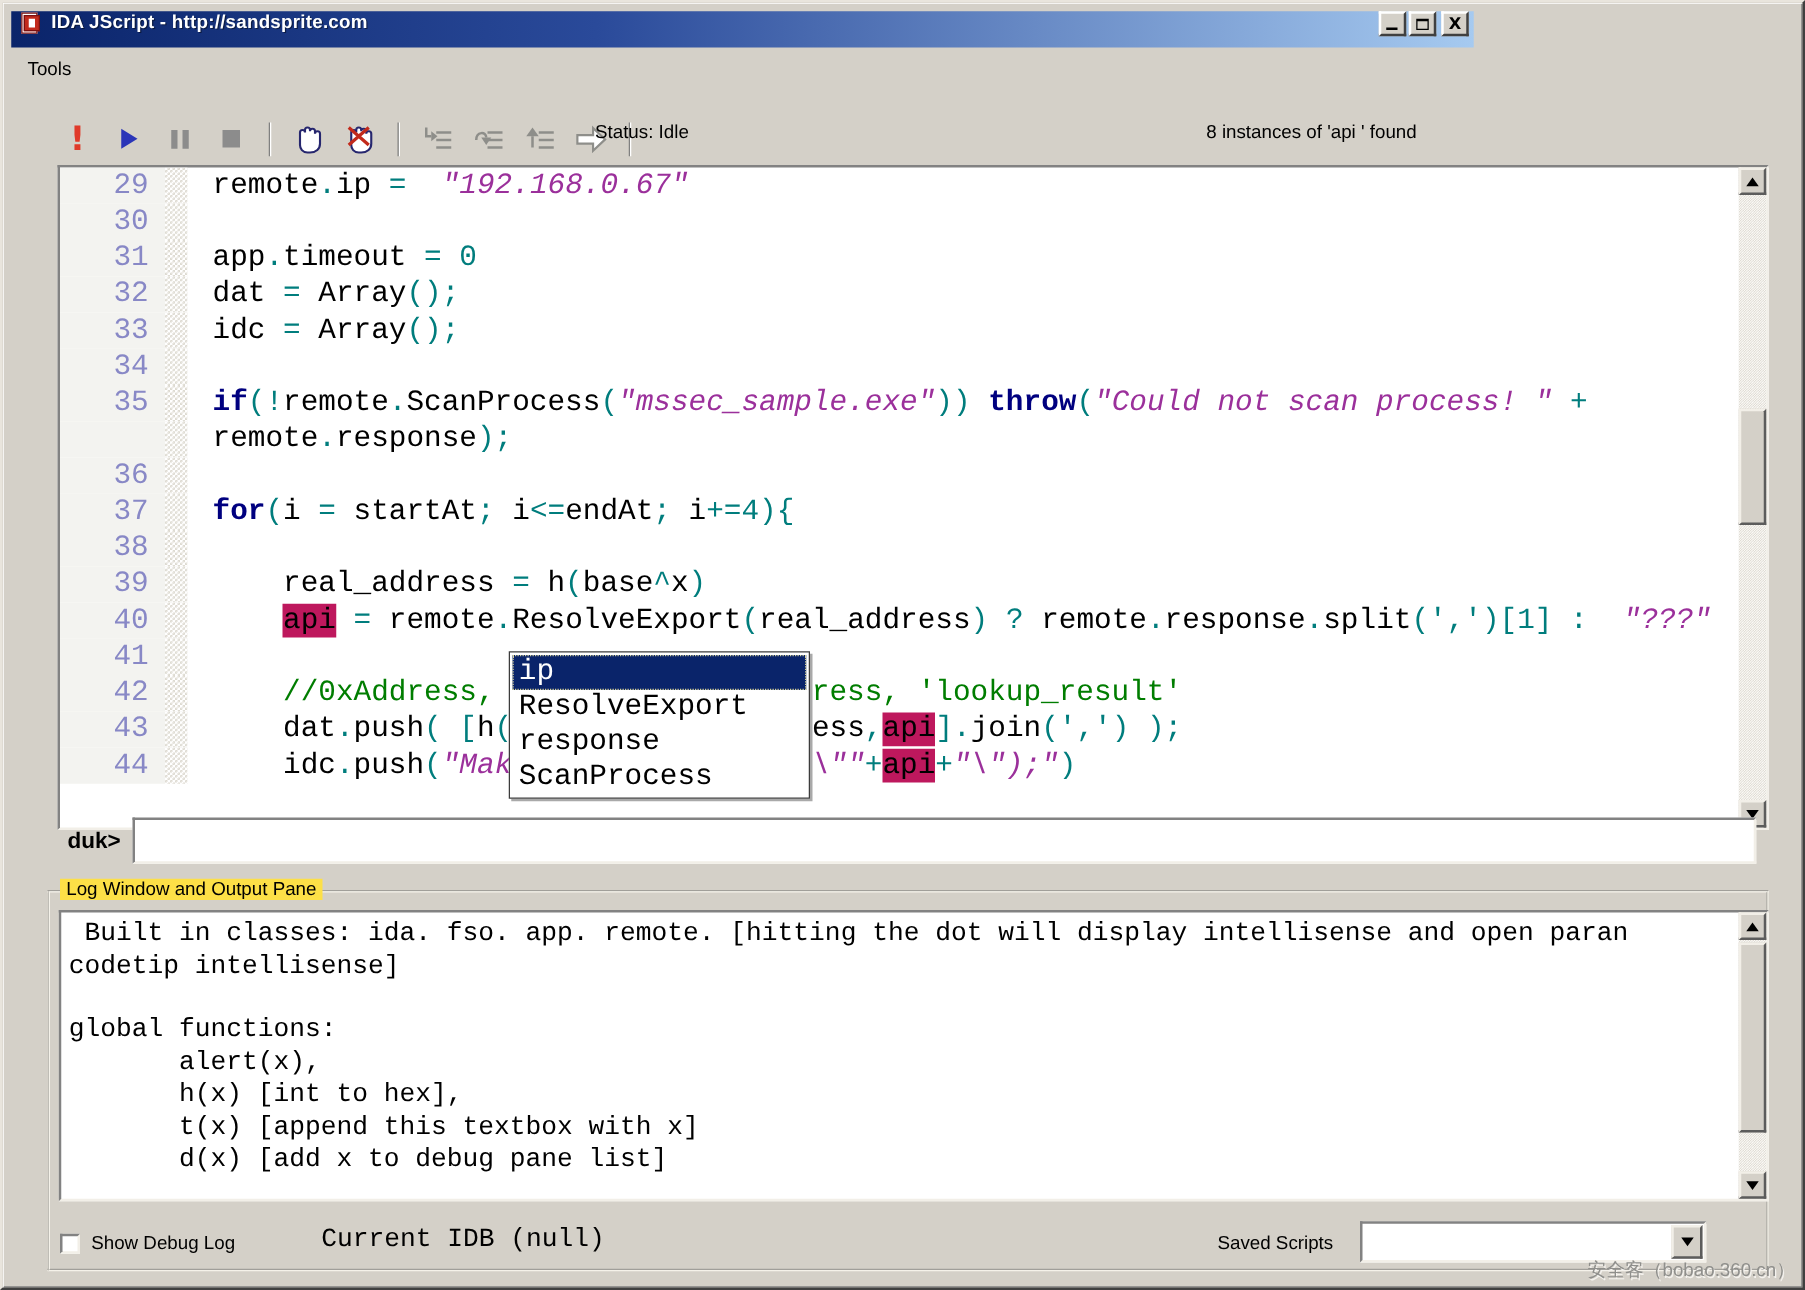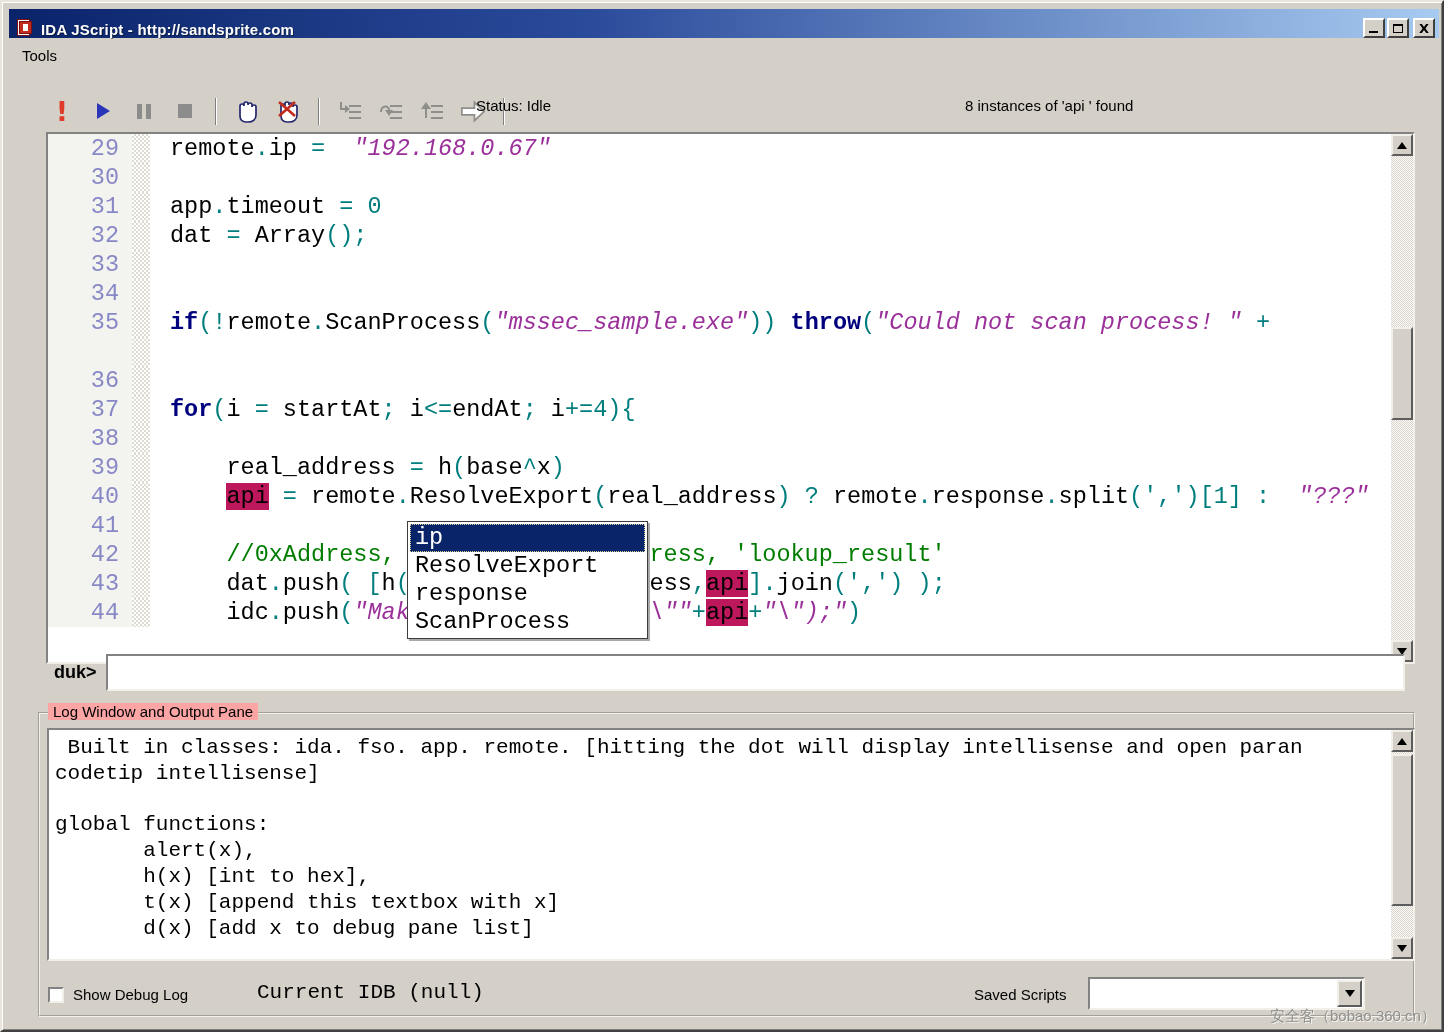--- a/index.html
+++ b/index.html
@@ -2,23 +2,23 @@
 <html><head>
 <meta charset="utf-8">
 <style>
   * { margin:0; padding:0; box-sizing:border-box; }
   html,body { width:1444px; height:1032px; background:#d4d0c8; font-family:"Liberation Sans",sans-serif; overflow:hidden; }
   .window { position:absolute; inset:0; background:#d4d0c8;
             border:2px solid; border-color:#e9e5dd #404040 #404040 #e9e5dd;
             box-shadow:inset 1px 1px 0 #fff, inset -1px -1px 0 #808080; }
 
   
-  .titlebar { position:absolute; left:7px; top:7px; width:1430px; height:29px;
+  .titlebar { position:absolute; left:7px; top:7px; width:1170px; height:29px;
               background:linear-gradient(90deg,#0a246a 0%,#2a4a9a 40%,#a6caf0 100%);
-              display:flex; align-items:flex-end; padding:0 4px; }
+              display:flex; align-items:flex-start; padding:0 4px; }
   .app-icon { width:20px; height:20px; margin:0 6px 0 2px; position:relative; flex:0 0 auto; }
   .app-icon .page { position:absolute; left:2px; top:1px; width:13px; height:17px; background:#fff; border:1px solid #7a1010; }
   .app-icon .band { position:absolute; left:4px; top:3px; width:13px; height:13px; background:#c22a1c; border:1px solid #7a1010; }
   .app-icon .dot  { position:absolute; left:8px; top:6px; width:5px; height:7px; background:#fff; }
   .title-text { color:#fff; font-weight:bold; font-size:15px; letter-spacing:.2px; text-shadow:1px 1px 0 rgba(0,0,0,.45); }
   .winbtns { margin-left:auto; display:flex; gap:2px; }
   .winbtn { width:22px; height:20px; background:#d4d0c8; border:2px solid; border-color:#fff #404040 #404040 #fff;
             display:flex; align-items:center; justify-content:center; position:relative; }
   .winbtn.close { margin-left:2px; }
   .g-min { position:absolute; left:4px; bottom:3px; width:9px; height:2px; background:#000; }
@@ -83,21 +83,21 @@
 
   
   .duk-label { position:absolute; left:52px; top:660px; font:bold 18px "Liberation Sans",sans-serif; color:#000; }
   .duk-input { position:absolute; left:104px; top:652px; width:1299px; height:37px; background:#fff;
                border:2px solid; border-color:#828282 #f2efe8 #f2efe8 #828282;
                font:22px "Liberation Mono",monospace; padding:0 8px; outline:none; }
 
   
   .groupbox { position:absolute; left:36px; top:710px; width:1377px; height:305px;
               border:2px groove #f5f2ea; }
-  .group-label { position:absolute; left:8px; top:-11px; background:#fca5a5; padding:0 5px; font-size:15px; color:#000; }
+  .group-label { position:absolute; left:8px; top:-11px; background:#fde047; padding:0 5px; font-size:15px; color:#000; }
   .logbox { position:absolute; left:45px; top:726px; width:1368px; height:233px; background:#fff;
             border:2px solid; border-color:#828282 #f2efe8 #f2efe8 #828282; }
   .log-text { position:absolute; left:0; top:0; right:24px; bottom:0; overflow:hidden;
               font:21px/25.8px "Liberation Mono",monospace; color:#000; padding:5px 0 0 6px; white-space:pre; }
 
   
   .chk { position:absolute; left:46px; top:985px; width:16px; height:16px; background:#fff;
          border:2px solid; border-color:#828282 #f2efe8 #f2efe8 #828282; }
   .chk-label { position:absolute; left:71px; top:984px; font-size:15px; color:#000; }
   .idb-text { position:absolute; left:255px; top:979px; font:21px "Liberation Mono",monospace; color:#000; }
@@ -200,24 +200,24 @@
   </div>
   <span class="status-text">Status: Idle</span>
   <span class="instances-text">8 instances of 'api ' found</span>
 
   <div class="editor">
     <div class="code-rows">
         <div class="crow"><div class="cnum">29</div><div class="cdots"></div><div class="ctext"><span class="tk-id">remote</span><span class="tk-op">.</span><span class="tk-id">ip</span><span class="tk-pl"> </span><span class="tk-op">=</span><span class="tk-pl">  </span><span class="tk-str">"192.168.0.67"</span></div></div>
         <div class="crow"><div class="cnum">30</div><div class="cdots"></div><div class="ctext"></div></div>
         <div class="crow"><div class="cnum">31</div><div class="cdots"></div><div class="ctext"><span class="tk-id">app</span><span class="tk-op">.</span><span class="tk-id">timeout</span><span class="tk-pl"> </span><span class="tk-op">=</span><span class="tk-pl"> </span><span class="tk-num">0</span></div></div>
         <div class="crow"><div class="cnum">32</div><div class="cdots"></div><div class="ctext"><span class="tk-id">dat</span><span class="tk-pl"> </span><span class="tk-op">=</span><span class="tk-pl"> </span><span class="tk-id">Array</span><span class="tk-op">();</span></div></div>
-        <div class="crow"><div class="cnum">33</div><div class="cdots"></div></div>
+        <div class="crow"><div class="cnum">33</div><div class="cdots"></div><div class="ctext"><span class="tk-id">idc</span><span class="tk-pl"> </span><span class="tk-op">=</span><span class="tk-pl"> </span><span class="tk-id">Array</span><span class="tk-op">();</span></div></div>
         <div class="crow"><div class="cnum">34</div><div class="cdots"></div><div class="ctext"></div></div>
         <div class="crow"><div class="cnum">35</div><div class="cdots"></div><div class="ctext"><span class="tk-kw">if</span><span class="tk-op">(!</span><span class="tk-id">remote</span><span class="tk-op">.</span><span class="tk-id">ScanProcess</span><span class="tk-op">(</span><span class="tk-str">"mssec_sample.exe"</span><span class="tk-op">))</span><span class="tk-pl"> </span><span class="tk-kw">throw</span><span class="tk-op">(</span><span class="tk-str">"Could not scan process! "</span><span class="tk-pl"> </span><span class="tk-op">+</span></div></div>
-        <div class="crow"><div class="cnum"></div><div class="cdots"></div></div>
+        <div class="crow"><div class="cnum"></div><div class="cdots"></div><div class="ctext"><span class="tk-id">remote</span><span class="tk-op">.</span><span class="tk-id">response</span><span class="tk-op">);</span></div></div>
         <div class="crow"><div class="cnum">36</div><div class="cdots"></div><div class="ctext"></div></div>
         <div class="crow"><div class="cnum">37</div><div class="cdots"></div><div class="ctext"><span class="tk-kw">for</span><span class="tk-op">(</span><span class="tk-id">i</span><span class="tk-pl"> </span><span class="tk-op">=</span><span class="tk-pl"> </span><span class="tk-id">startAt</span><span class="tk-op">;</span><span class="tk-pl"> </span><span class="tk-id">i</span><span class="tk-op">&lt;=</span><span class="tk-id">endAt</span><span class="tk-op">;</span><span class="tk-pl"> </span><span class="tk-id">i</span><span class="tk-op">+=</span><span class="tk-num">4</span><span class="tk-op">){</span></div></div>
         <div class="crow"><div class="cnum">38</div><div class="cdots"></div></div>
         <div class="crow"><div class="cnum">39</div><div class="cdots"></div><div class="ctext"><span class="tk-pl">    </span><span class="tk-id">real_address</span><span class="tk-pl"> </span><span class="tk-op">=</span><span class="tk-pl"> </span><span class="tk-id">h</span><span class="tk-op">(</span><span class="tk-id">base</span><span class="tk-op">^</span><span class="tk-id">x</span><span class="tk-op">)</span></div></div>
         <div class="crow"><div class="cnum">40</div><div class="cdots"></div><div class="ctext"><span class="tk-pl">    </span><span class="tk-hl">api</span><span class="tk-pl"> </span><span class="tk-op">=</span><span class="tk-pl"> </span><span class="tk-id">remote</span><span class="tk-op">.</span><span class="tk-id">ResolveExport</span><span class="tk-op">(</span><span class="tk-id">real_address</span><span class="tk-op">)</span><span class="tk-pl"> </span><span class="tk-op">?</span><span class="tk-pl"> </span><span class="tk-id">remote</span><span class="tk-op">.</span><span class="tk-id">response</span><span class="tk-op">.</span><span class="tk-id">split</span><span class="tk-op">(',')</span><span class="tk-op">[1]</span><span class="tk-op"> : </span><span class="tk-pl"> </span><span class="tk-str">"???"</span></div></div>
         <div class="crow"><div class="cnum">41</div><div class="cdots"></div><div class="ctext"></div></div>
         <div class="crow"><div class="cnum">42</div><div class="cdots"></div><div class="ctext"><span class="tk-pl">    </span><span class="tk-com">//0xAddress, h(x), i, real_address, 'lookup_result'</span></div></div>
         <div class="crow"><div class="cnum">43</div><div class="cdots"></div><div class="ctext"><span class="tk-pl">    </span><span class="tk-id">dat</span><span class="tk-op">.</span><span class="tk-id">push</span><span class="tk-op">( [</span><span class="tk-id">h</span><span class="tk-op">(</span><span class="tk-id">base</span><span class="tk-op">^</span><span class="tk-id">x</span><span class="tk-op">),</span><span class="tk-id">real_address</span><span class="tk-op">,</span><span class="tk-hl">api</span><span class="tk-op">]</span><span class="tk-op">.</span><span class="tk-id">join</span><span class="tk-op">(',')</span><span class="tk-op"> );</span></div></div>
         <div class="crow"><div class="cnum">44</div><div class="cdots"></div><div class="ctext"><span class="tk-pl">    </span><span class="tk-id">idc</span><span class="tk-op">.</span><span class="tk-id">push</span><span class="tk-op">(</span><span class="tk-str">"MakeName(real_addr, \""</span><span class="tk-op">+</span><span class="tk-hl">api</span><span class="tk-op">+</span><span class="tk-str">"\");"</span><span class="tk-op">)</span></div></div>
       </div>

